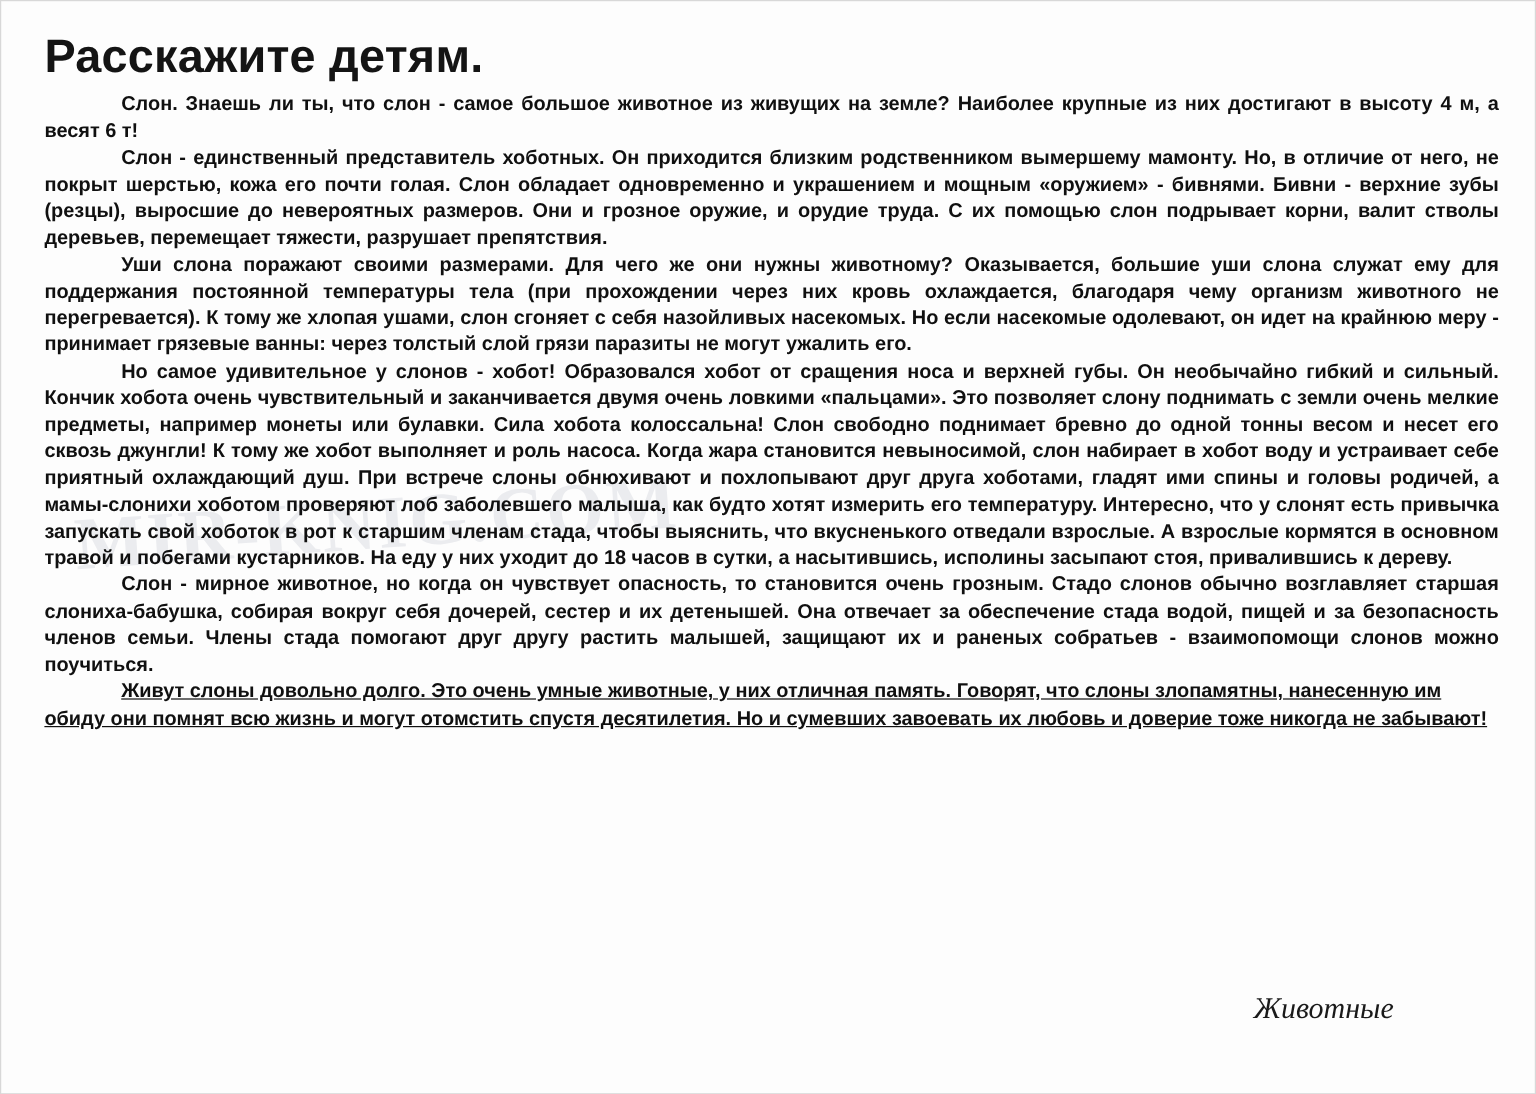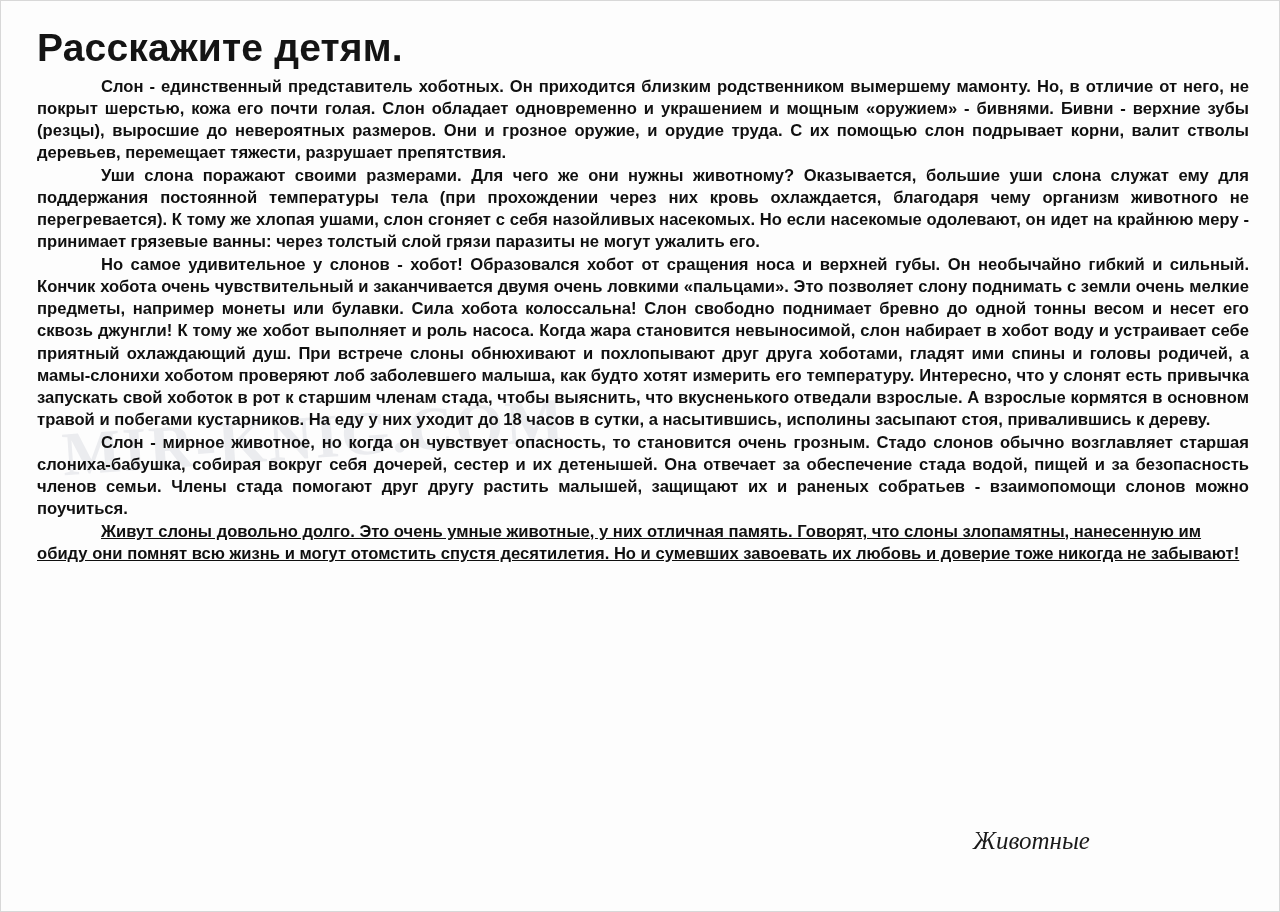--- a/index.html
+++ b/index.html
@@ -67,21 +67,21 @@
     pointer-events: none;
     user-select: none;
     white-space: nowrap;
     font-family: "Liberation Serif", serif;
   }
   .signature {
     position: absolute;
     right: 46px;
     bottom: 56px;
     width: 260px;
-    text-align: left;
+    text-align: center;
     font-family: "Liberation Serif", serif;
     font-style: italic;
     color: #1a1a1a;
     line-height: 1.12;
   }
   .signature .sig-line1 {
     font-size: 25px;
     display: block;
   }
   .signature .sig-line2 {
@@ -91,20 +91,21 @@
   }
 </style>
 </head>
 <body>
 
 <div class="page">
   <div class="watermark">MIR-KNIG.COM</div>
   <div class="inner">
     <h1 class="doc-title">Расскажите детям.</h1>
     <div class="body-text">
+      <p>Слон. Знаешь ли ты, что слон - самое большое животное из живущих на земле? Наиболее крупные из них достигают в высоту 4 м, а весят 6 т!</p>
       <p>Слон - единственный представитель хоботных. Он приходится близким родственником вымершему мамонту. Но, в отличие от него, не покрыт шерстью, кожа его почти голая.  Слон обладает одновременно и украшением и мощным «оружием» - бивнями. Бивни - верхние зубы (резцы), выросшие до невероятных размеров. Они и грозное оружие, и орудие труда. С их помощью слон подрывает корни, валит стволы деревьев, перемещает тяжести, разрушает препятствия.</p>
       <p>Уши слона поражают своими размерами. Для чего же они нужны животному? Оказывается, большие уши слона служат ему для поддержания постоянной температуры тела (при прохождении через них кровь охлаждается, благодаря чему организм животного не перегревается). К тому же хлопая ушами, слон сгоняет с себя назойливых насекомых. Но если насекомые одолевают, он идет на крайнюю меру - принимает грязевые ванны: через толстый слой грязи паразиты не могут ужалить его.</p>
       <p>Но самое удивительное у слонов - хобот! Образовался хобот от сращения носа и верхней губы. Он  необычайно гибкий и сильный. Кончик хобота очень чувствительный и заканчивается двумя очень ловкими «пальцами». Это позволяет слону поднимать с земли очень мелкие предметы, например монеты или булавки. Сила хобота колоссальна! Слон свободно поднимает бревно до одной тонны весом и несет его сквозь джунгли! К тому же хобот выполняет и роль насоса. Когда жара становится невыносимой, слон набирает в хобот воду и устраивает себе приятный охлаждающий душ. При встрече слоны обнюхивают и похлопывают друг друга хоботами, гладят ими спины и головы родичей, а мамы-слонихи хоботом проверяют лоб заболевшего малыша, как будто хотят измерить его температуру. Интересно, что у слонят есть привычка запускать свой хоботок в рот к старшим членам стада, чтобы выяснить, что вкусненького отведали взрослые. А взрослые кормятся в основном травой и побегами кустарников. На еду у них уходит до 18 часов в сутки, а насытившись, исполины засыпают стоя, привалившись к дереву.</p>
       <p>Слон - мирное животное, но когда он чувствует опасность, то становится очень грозным. Стадо слонов обычно возглавляет старшая слониха-бабушка, собирая вокруг себя дочерей, сестер и их детенышей. Она отвечает за обеспечение стада водой, пищей и за безопасность членов семьи. Члены стада помогают друг другу растить малышей, защищают их и раненых собратьев - взаимопомощи слонов можно поучиться.</p>
       <p class="last-block">Живут слоны довольно долго. Это очень умные животные, у них отличная память. Говорят, что слоны злопамятны, нанесенную им обиду они помнят всю жизнь и могут отомстить спустя десятилетия. Но и сумевших завоевать их любовь и доверие тоже никогда не забывают!</p>
     </div>
   </div>
   <div class="signature">
     <span class="sig-line1">Животные</span>
   </div>

